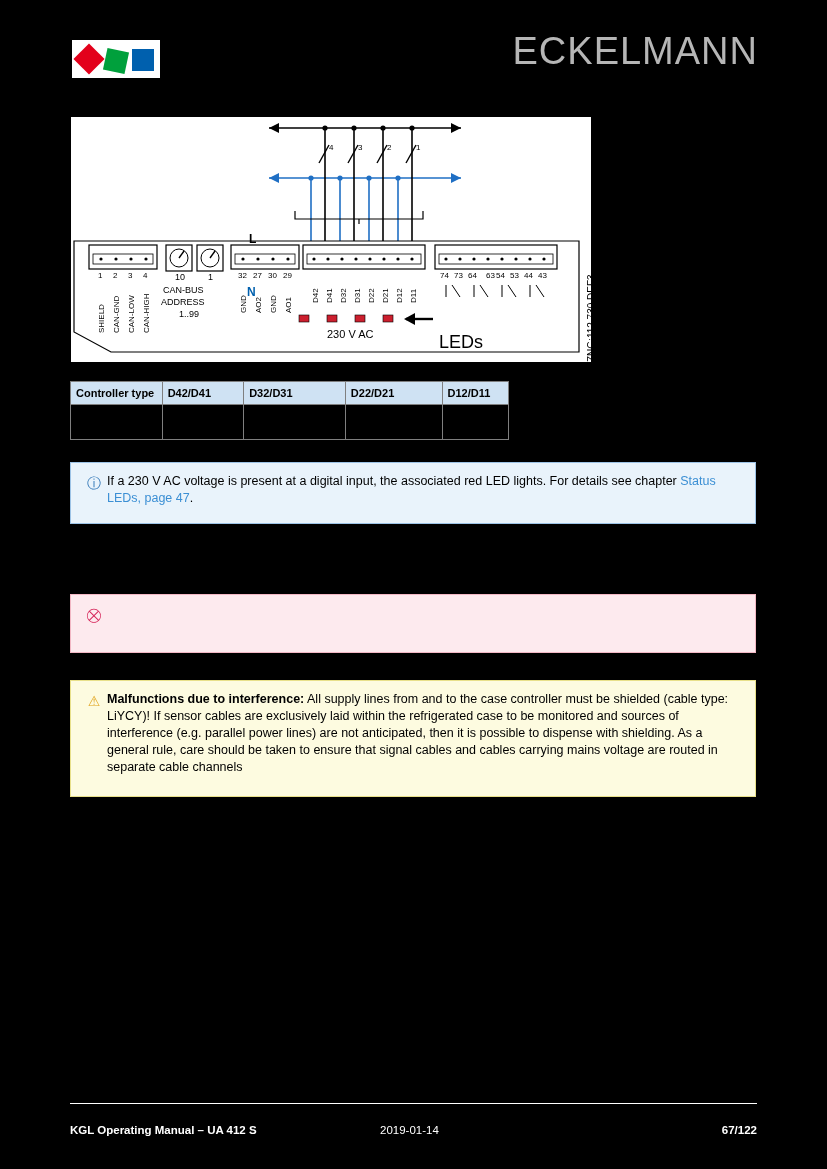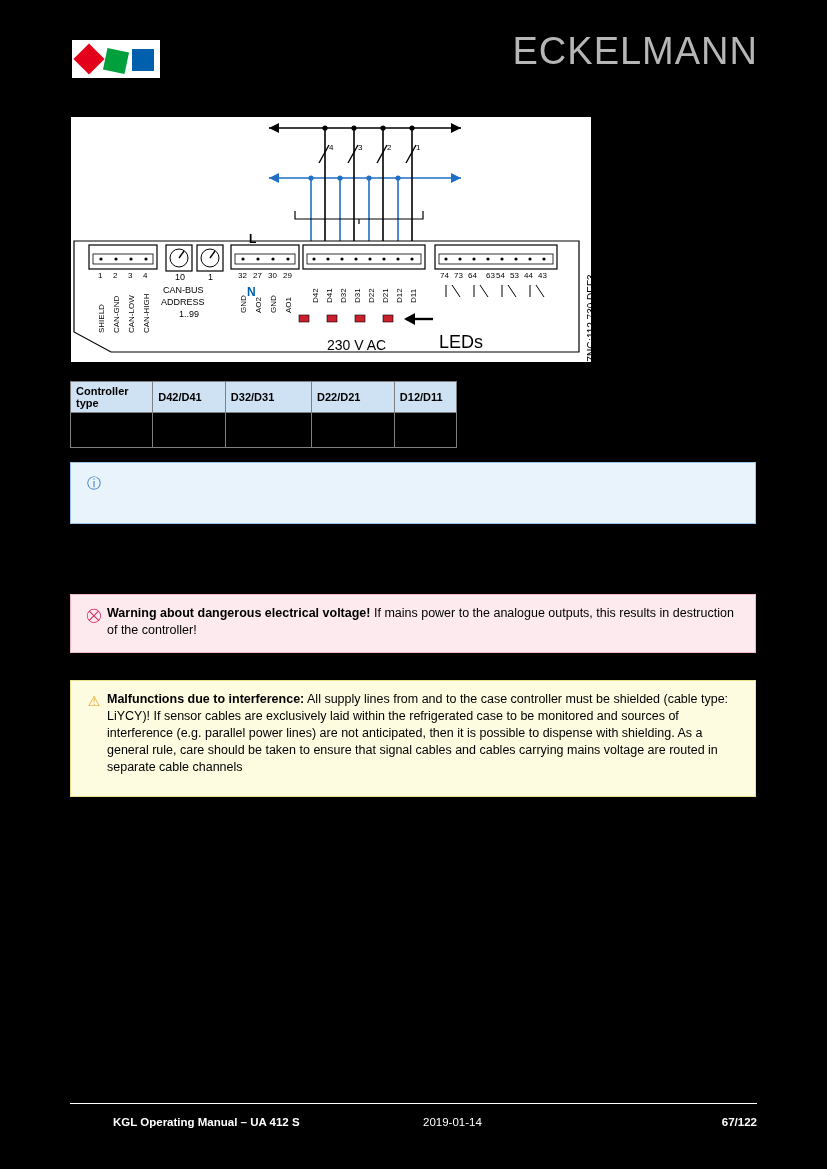--- a/index.html
+++ b/index.html
@@ -84,22 +84,22 @@
   .wire-label {
     position: absolute;
     font-size: 12px;
     font-weight: bold;
   }
   .lbl-L { left: 178px; top: 115px; color: #000; }
   .lbl-N { left: 176px; top: 168px; color: #0060ae; }
 
   .ac-label {
     position: absolute;
-    left: 256px; top: 220px;
-    font-size: 14px;
+    left: 256px; top: 211px;
+    font-size: 11px;
     color: #000;
   }
 
   .zng {
     position: absolute;
     right: 5px;
     top: 125px;
     font-size: 10px;
     color: #000;
     transform: rotate(-90deg);
@@ -126,21 +126,21 @@
   .vert {
     writing-mode: vertical-rl;
     transform: rotate(180deg);
   }
 
   
   .tbl {
     position: absolute;
     left: 70px;
     top: 381px;
-    width: 387px;
+    width: 439px;
     border-collapse: collapse;
     font-size: 11px;
   }
   .tbl th {
     background: #cfe2f3;
     border: 1px solid #7f7f7f;
     text-align: left;
     padding: 3px 5px;
     font-weight: bold;
     color: #000;
@@ -201,25 +201,24 @@
   .footer {
     position: absolute;
     left: 70px;
     top: 1103px;
     width: 687px;
     height: 30px;
     border-top: 1px solid #ffffff;
   }
   .footer > div {
     position: absolute;
-    top: 12px;
+    top: 20px;
     font-size: 11.5px;
     font-weight: bold;
     color: #ffffff;
-    margin-left: 43px;
   }
   .f-left { left: 0; }
   .f-center { left: 310px; font-weight: normal !important; }
   .f-right { right: 0; padding-left: 32px; }
 </style>
 </head>
 <body>
 
 <div class="page">
 
@@ -405,27 +404,27 @@
         <td></td>
         <td></td>
         <td></td>
         <td></td>
       </tr>
     </tbody>
   </table>
 
   <div class="note note-info">
     <div class="ic">ⓘ</div>
+    <div class="body">
+      <span>If a 230 V AC voltage is present at a digital input, the associated red LED lights. For details see chapter </span><a class="link" href="#">Status LEDs, page 47</a><span>.</span>
+    </div>
   </div>
 
   <div class="note note-warn">
     <div class="ic">⛒</div>
-    <div class="body">
-      <span class="b">Warning about dangerous electrical voltage!</span><span> If mains power to the analogue outputs, this results in destruction of the controller!</span>
-    </div>
   </div>
 
   <div class="note note-caution">
     <div class="ic">⚠</div>
     <div class="body">
       <span class="b">Malfunctions due to interference:</span><span> All supply lines from and to the case controller must be shielded (cable type: LiYCY)! If sensor cables are exclusively laid within the refrigerated case to be monitored and sources of interference (e.g. parallel power lines) are not anticipated, then it is possible to dispense with shielding. As a general rule, care should be taken to ensure that signal cables and cables carrying mains voltage are routed in separate cable channels</span>
     </div>
   </div>
 
   <div class="footer">

